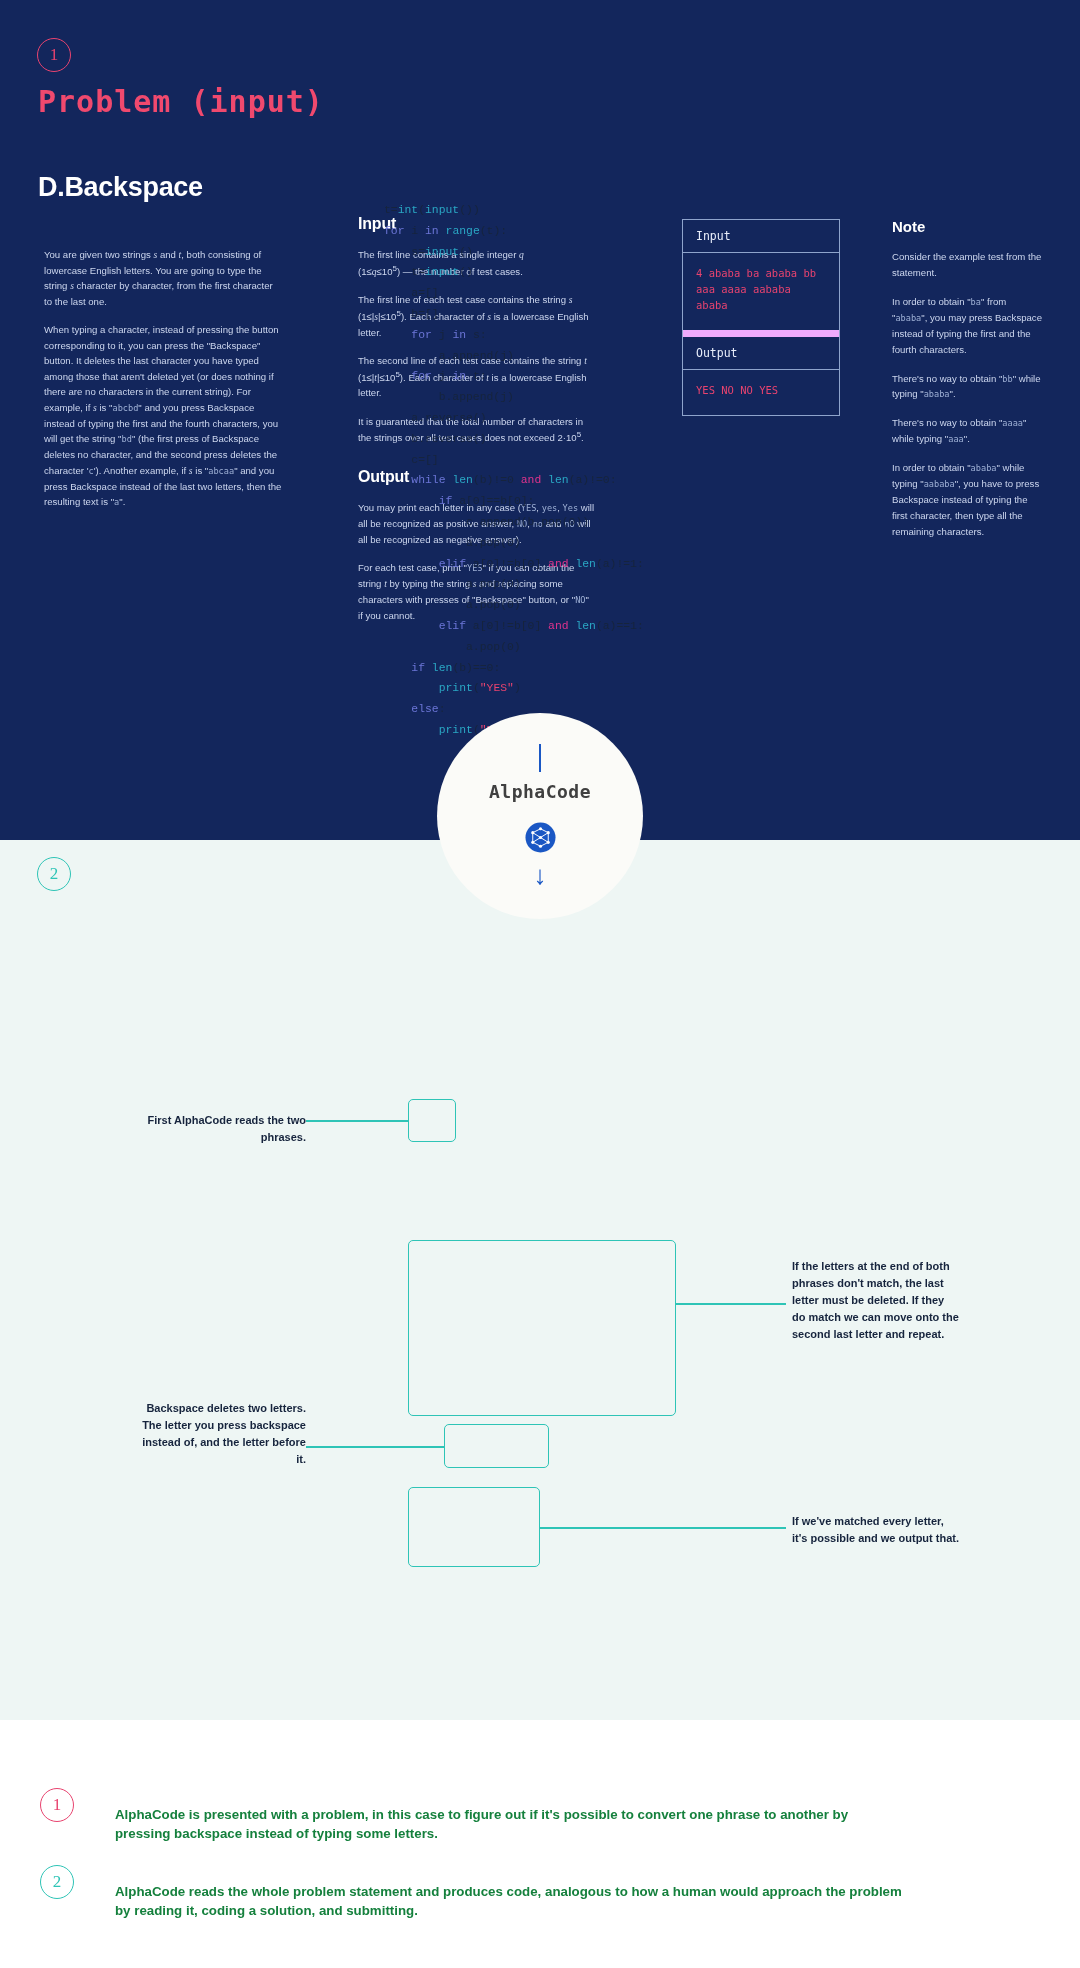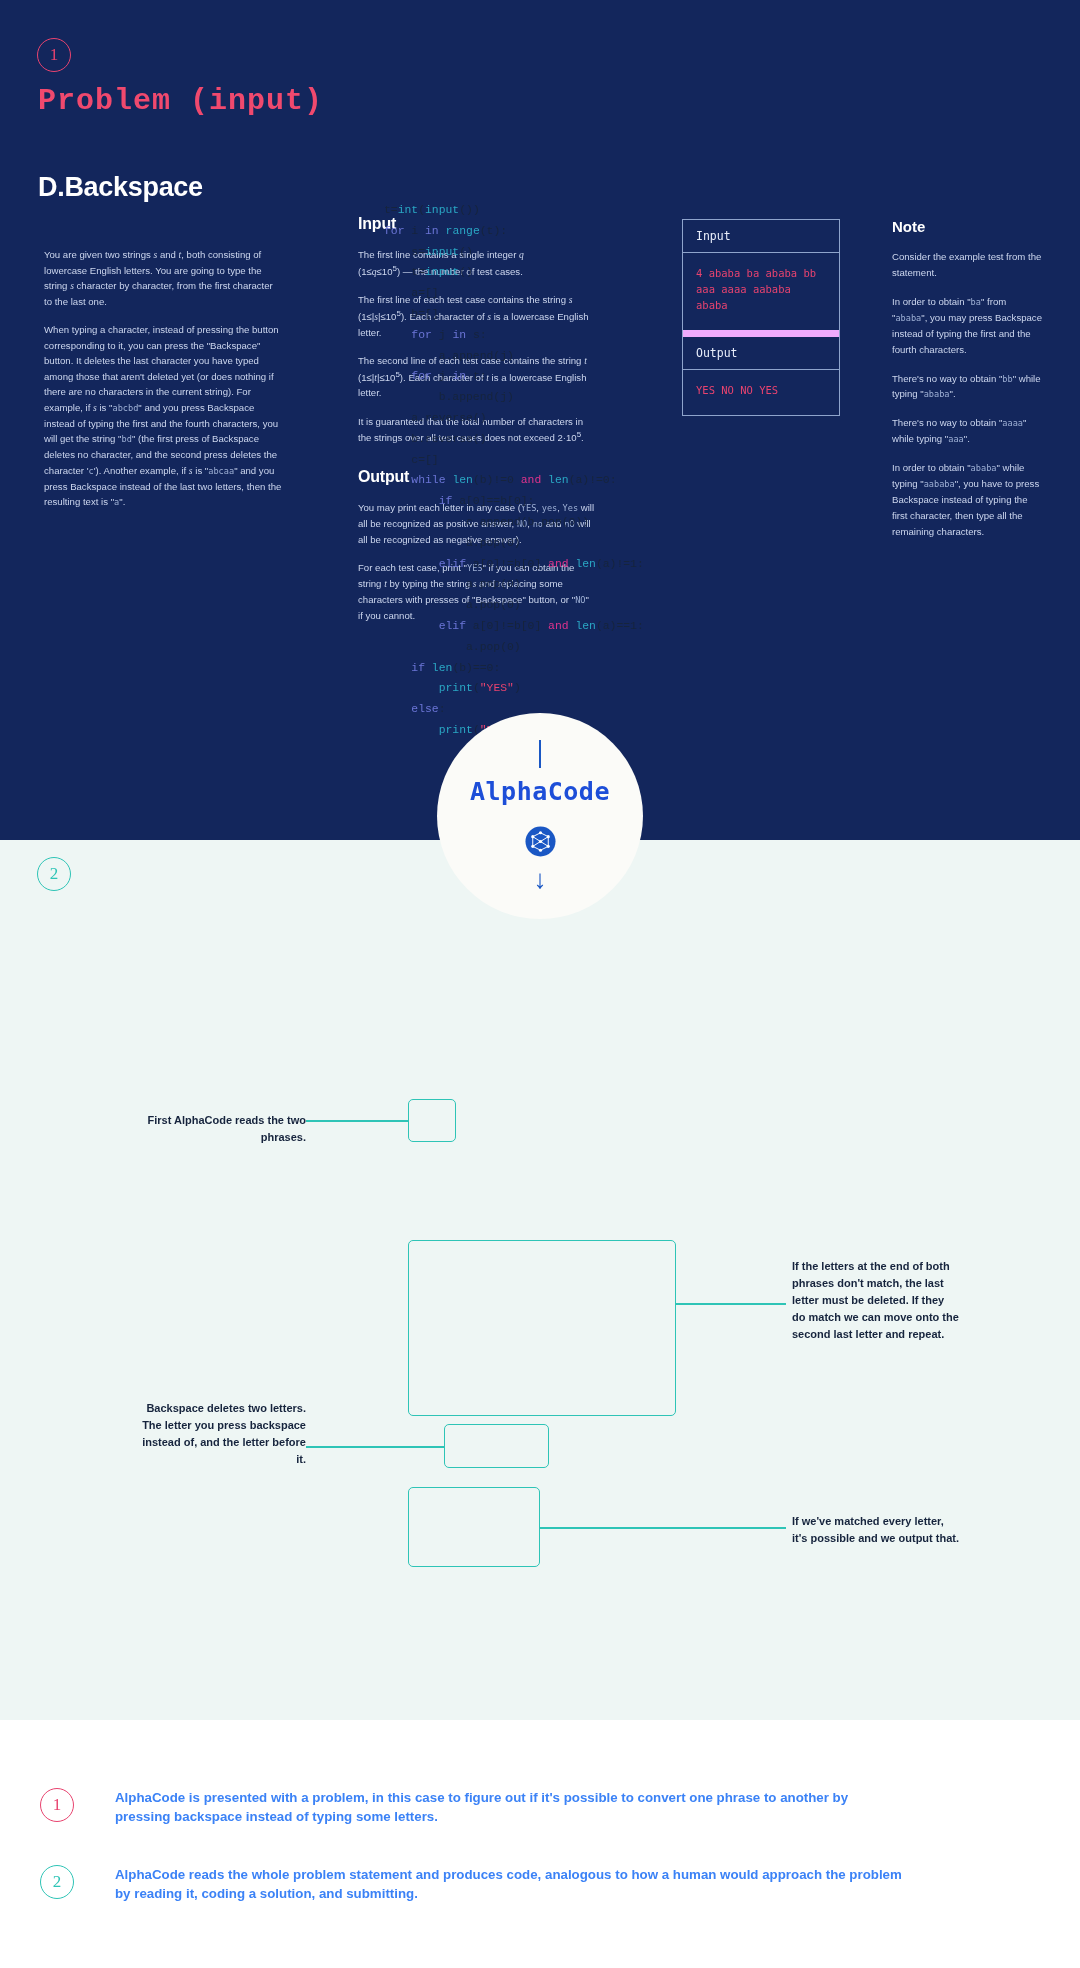--- a/index.html
+++ b/index.html
@@ -32,21 +32,21 @@
 
   .sec-badge-1 { position: absolute; left: 37px; top: 38px; }
   .sec-title {
     position: absolute;
     left: 38px; top: 84px;
     font-family: "DejaVu Sans Mono", monospace;
     font-size: 30px;
     font-weight: bold;
     letter-spacing: 1px;
   }
-  .sec-title-pink { color: #f0496e; font-family: Liberation Mono, monospace; }
+  .sec-title-pink { color: #f0496e; }
 
   .prob-name {
     position: absolute;
     left: 38px; top: 172px;
     color: #ffffff;
     font-size: 27px;
     font-weight: bold;
     letter-spacing: -0.3px;
   }
 
@@ -140,23 +140,23 @@
     background: #fbfbf8;
     display: flex;
     flex-direction: column;
     align-items: center;
     justify-content: center;
     z-index: 20;
   }
   .alpha-vline { width: 2px; height: 28px; background: #1a57c4; }
   .alpha-label {
     font-family: "DejaVu Sans Mono", monospace;
-    font-size: 25px;
-    font-weight: bold;
-    color: #1d4ed8;
+    font-size: 18px;
+    font-weight: bold;
+    color: #404040;
     margin: 9px 0 20px 0;
     letter-spacing: 0.5px;
   }
   .alpha-logo { width: 31px; height: 31px; }
   .alpha-arrow {
     margin-top: 9px;
     color: #1a57c4;
     font-size: 26px;
     line-height: 1;
   }
@@ -236,22 +236,23 @@
     background: #ffffff;
   }
   .foot-row { position: absolute; display: flex; align-items: flex-start; }
   .foot-row-1 { left: 40px; top: 68px; }
   .foot-row-2 { left: 40px; top: 145px; }
   .foot-text {
     margin-left: 41px;
     width: 790px;
     font-size: 13.3px;
     line-height: 1.45;
-    color: #3b82f6;
+    color: #15803d;
     font-weight: 600;
+    margin-top: 17px;
   }
 </style>
 </head>
 <body>
 
 <div class="problem-section">
 
   <div class="sec-badge badge-pink sec-badge-1">1</div>
   <div class="sec-title sec-title-pink">Problem (input)</div>
   <div class="prob-name">D.Backspace</div>

